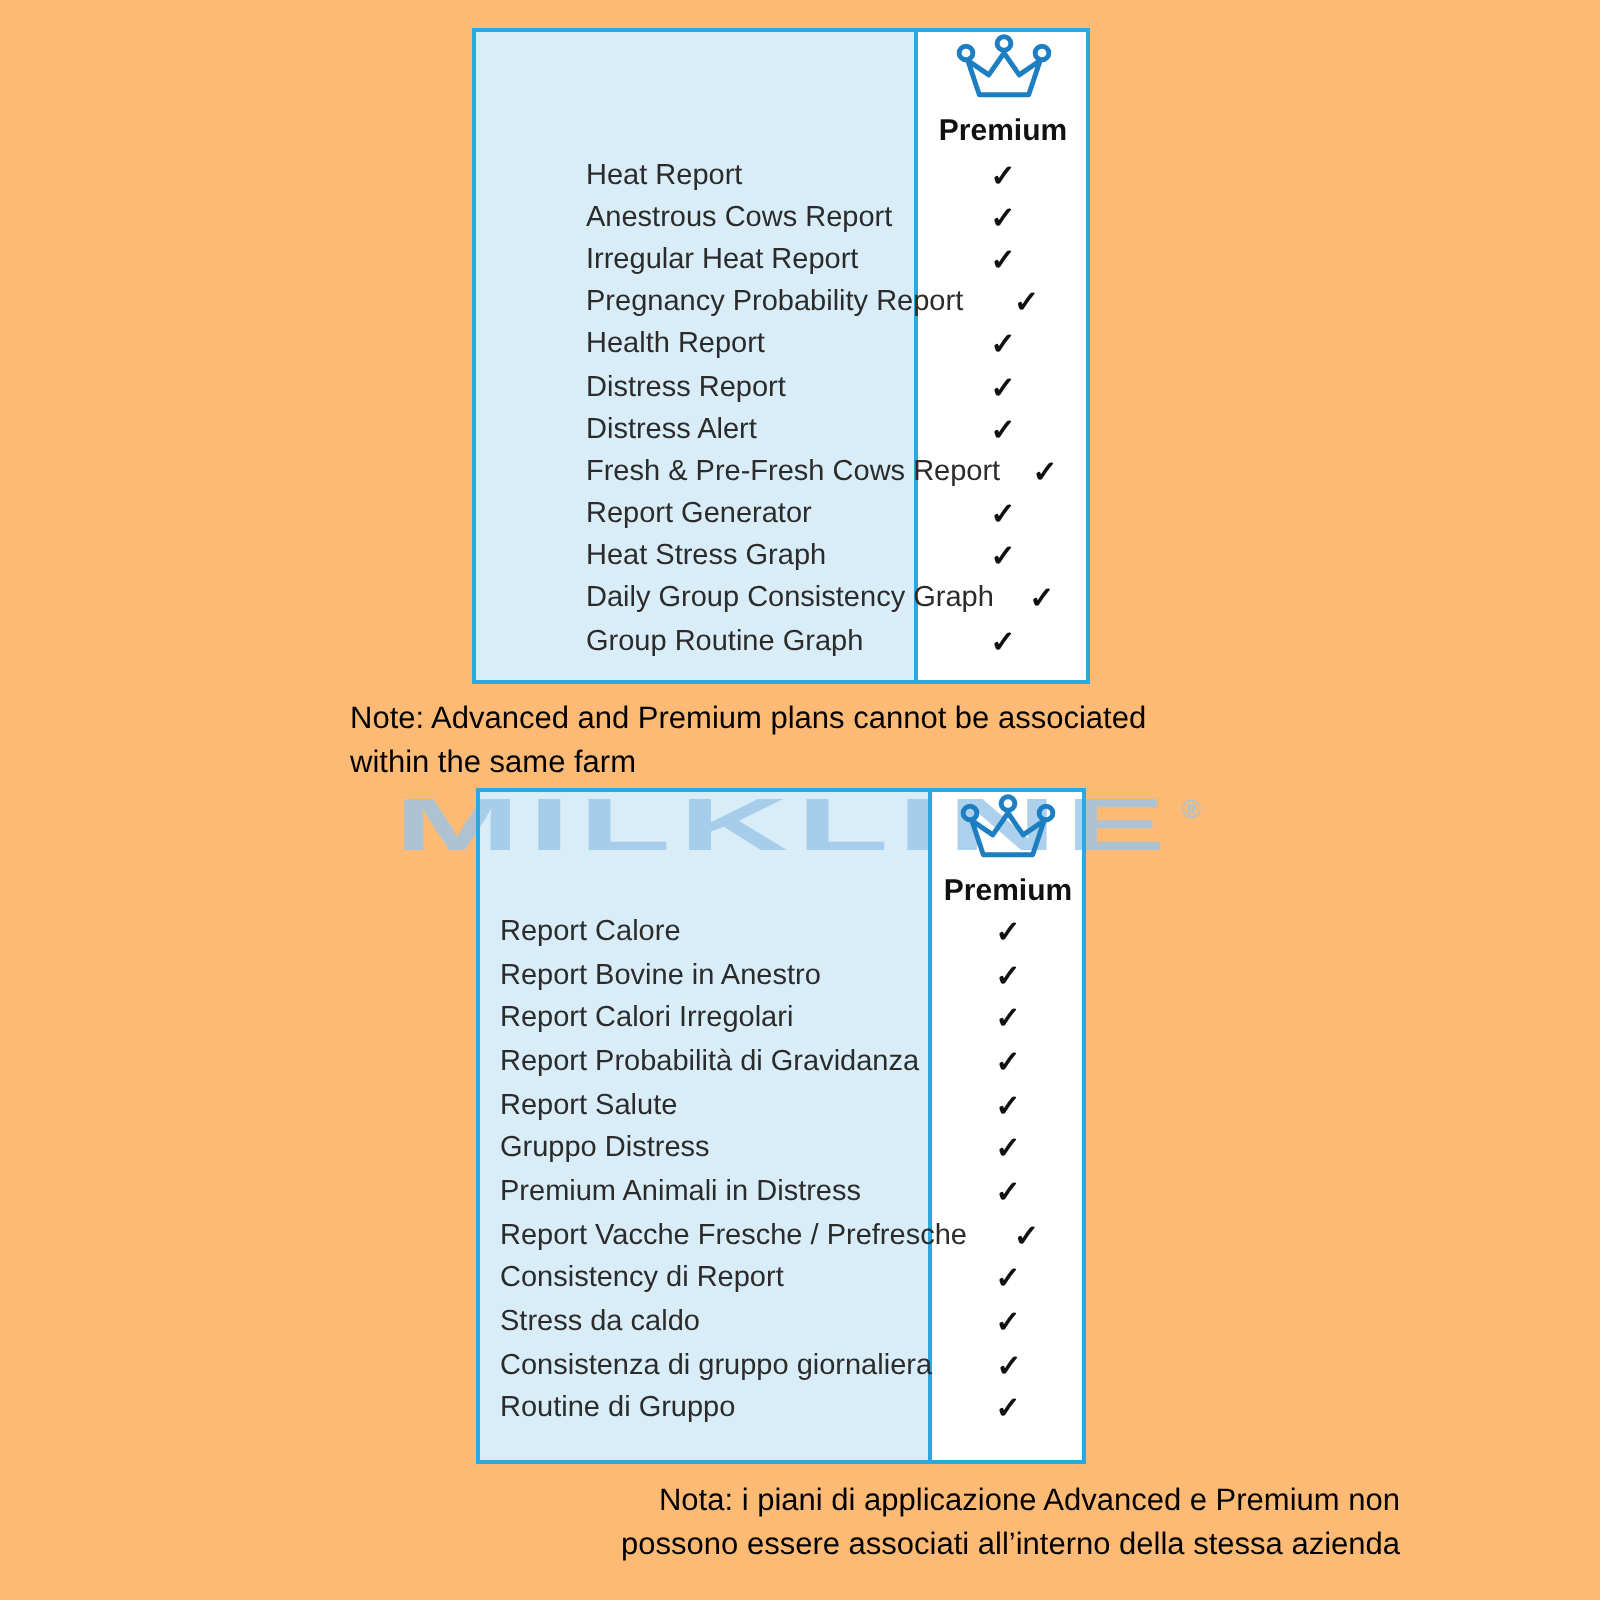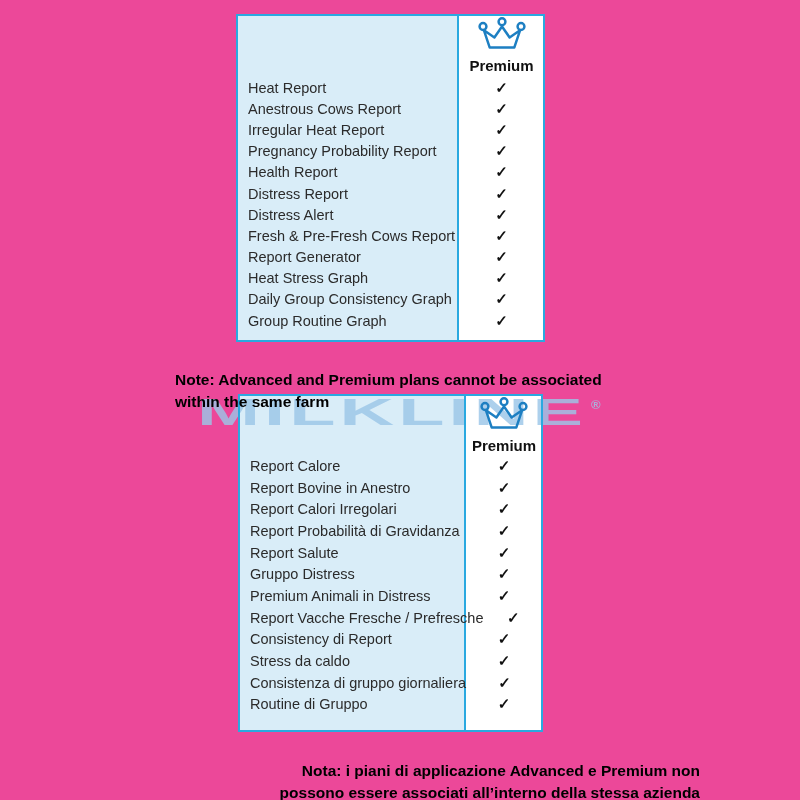--- a/index.html
+++ b/index.html
@@ -6,21 +6,21 @@
     --border:#2aa9e0;
     --fill:#d9edf8;
     --crown:#1d7fc2;
     --logo:#9cc6e8;
     --text:#2b2b2b;
     --note:#000000;
   }
   *{margin:0;padding:0;box-sizing:border-box;}
   html,body{background:#ffffff;}
   .canvas{
-    position:relative;width:800px;height:800px;background:#ec4899;
+    position:relative;width:800px;height:800px;background:#fdba74;
     font-family:"Liberation Sans",sans-serif;overflow:hidden;
   }
   .plan-table{position:absolute;}
   .t1{left:236px;top:14px;width:309px;height:328px;}
   .t2{left:238px;top:394px;width:305px;height:338px;}
   .bg-features{position:absolute;left:0;top:0;bottom:0;background:var(--fill);z-index:1;}
   .t1 .bg-features{width:222px;}
   .t2 .bg-features{width:227px;}
   .bg-premium{position:absolute;top:0;bottom:0;right:0;background:#ffffff;z-index:1;}
   .t1 .bg-premium{width:87px;}
@@ -37,34 +37,34 @@
   .t2 .premium-head{left:227px;width:78px;}
   .crown{width:54px;height:38px;display:block;}
   .premium-label{
     margin-top:2px;font-size:15px;font-weight:bold;color:#111;
     letter-spacing:0px;
   }
   .rows{position:absolute;left:0;right:0;z-index:3;}
   .t1 .rows{top:63px;}
   .t2 .rows{top:61px;}
   .row{display:flex;align-items:center;}
-  .t1 .row{height:21.2px;}
+  .t1 .row{height:21.2px;margin-left:45px;}
   .t2 .row{height:21.7px;}
   .row-label{
     flex:1;padding-left:12px;font-size:14.5px;color:var(--text);
     white-space:nowrap;
   }
   .row-check{
     text-align:center;font-size:15px;font-weight:bold;color:#111;
   }
   .t1 .row-check{width:87px;}
   .t2 .row-check{width:78px;}
   .note{
-    position:absolute;font-weight:bold;font-size:15.5px;color:var(--note);
-    line-height:21.5px;z-index:4;margin-top:20px;
+    position:absolute;font-weight:normal;font-size:15.5px;color:var(--note);
+    line-height:21.5px;z-index:4;
   }
   .note-en{left:175px;top:349px;width:470px;text-align:left;}
   .note-it{left:100px;top:740px;width:600px;text-align:right;}
   .logo{
     position:absolute;left:197px;top:396px;width:412px;height:42px;
     z-index:2;opacity:0.82;pointer-events:none;
   }
 </style>
 </head>
 <body>

